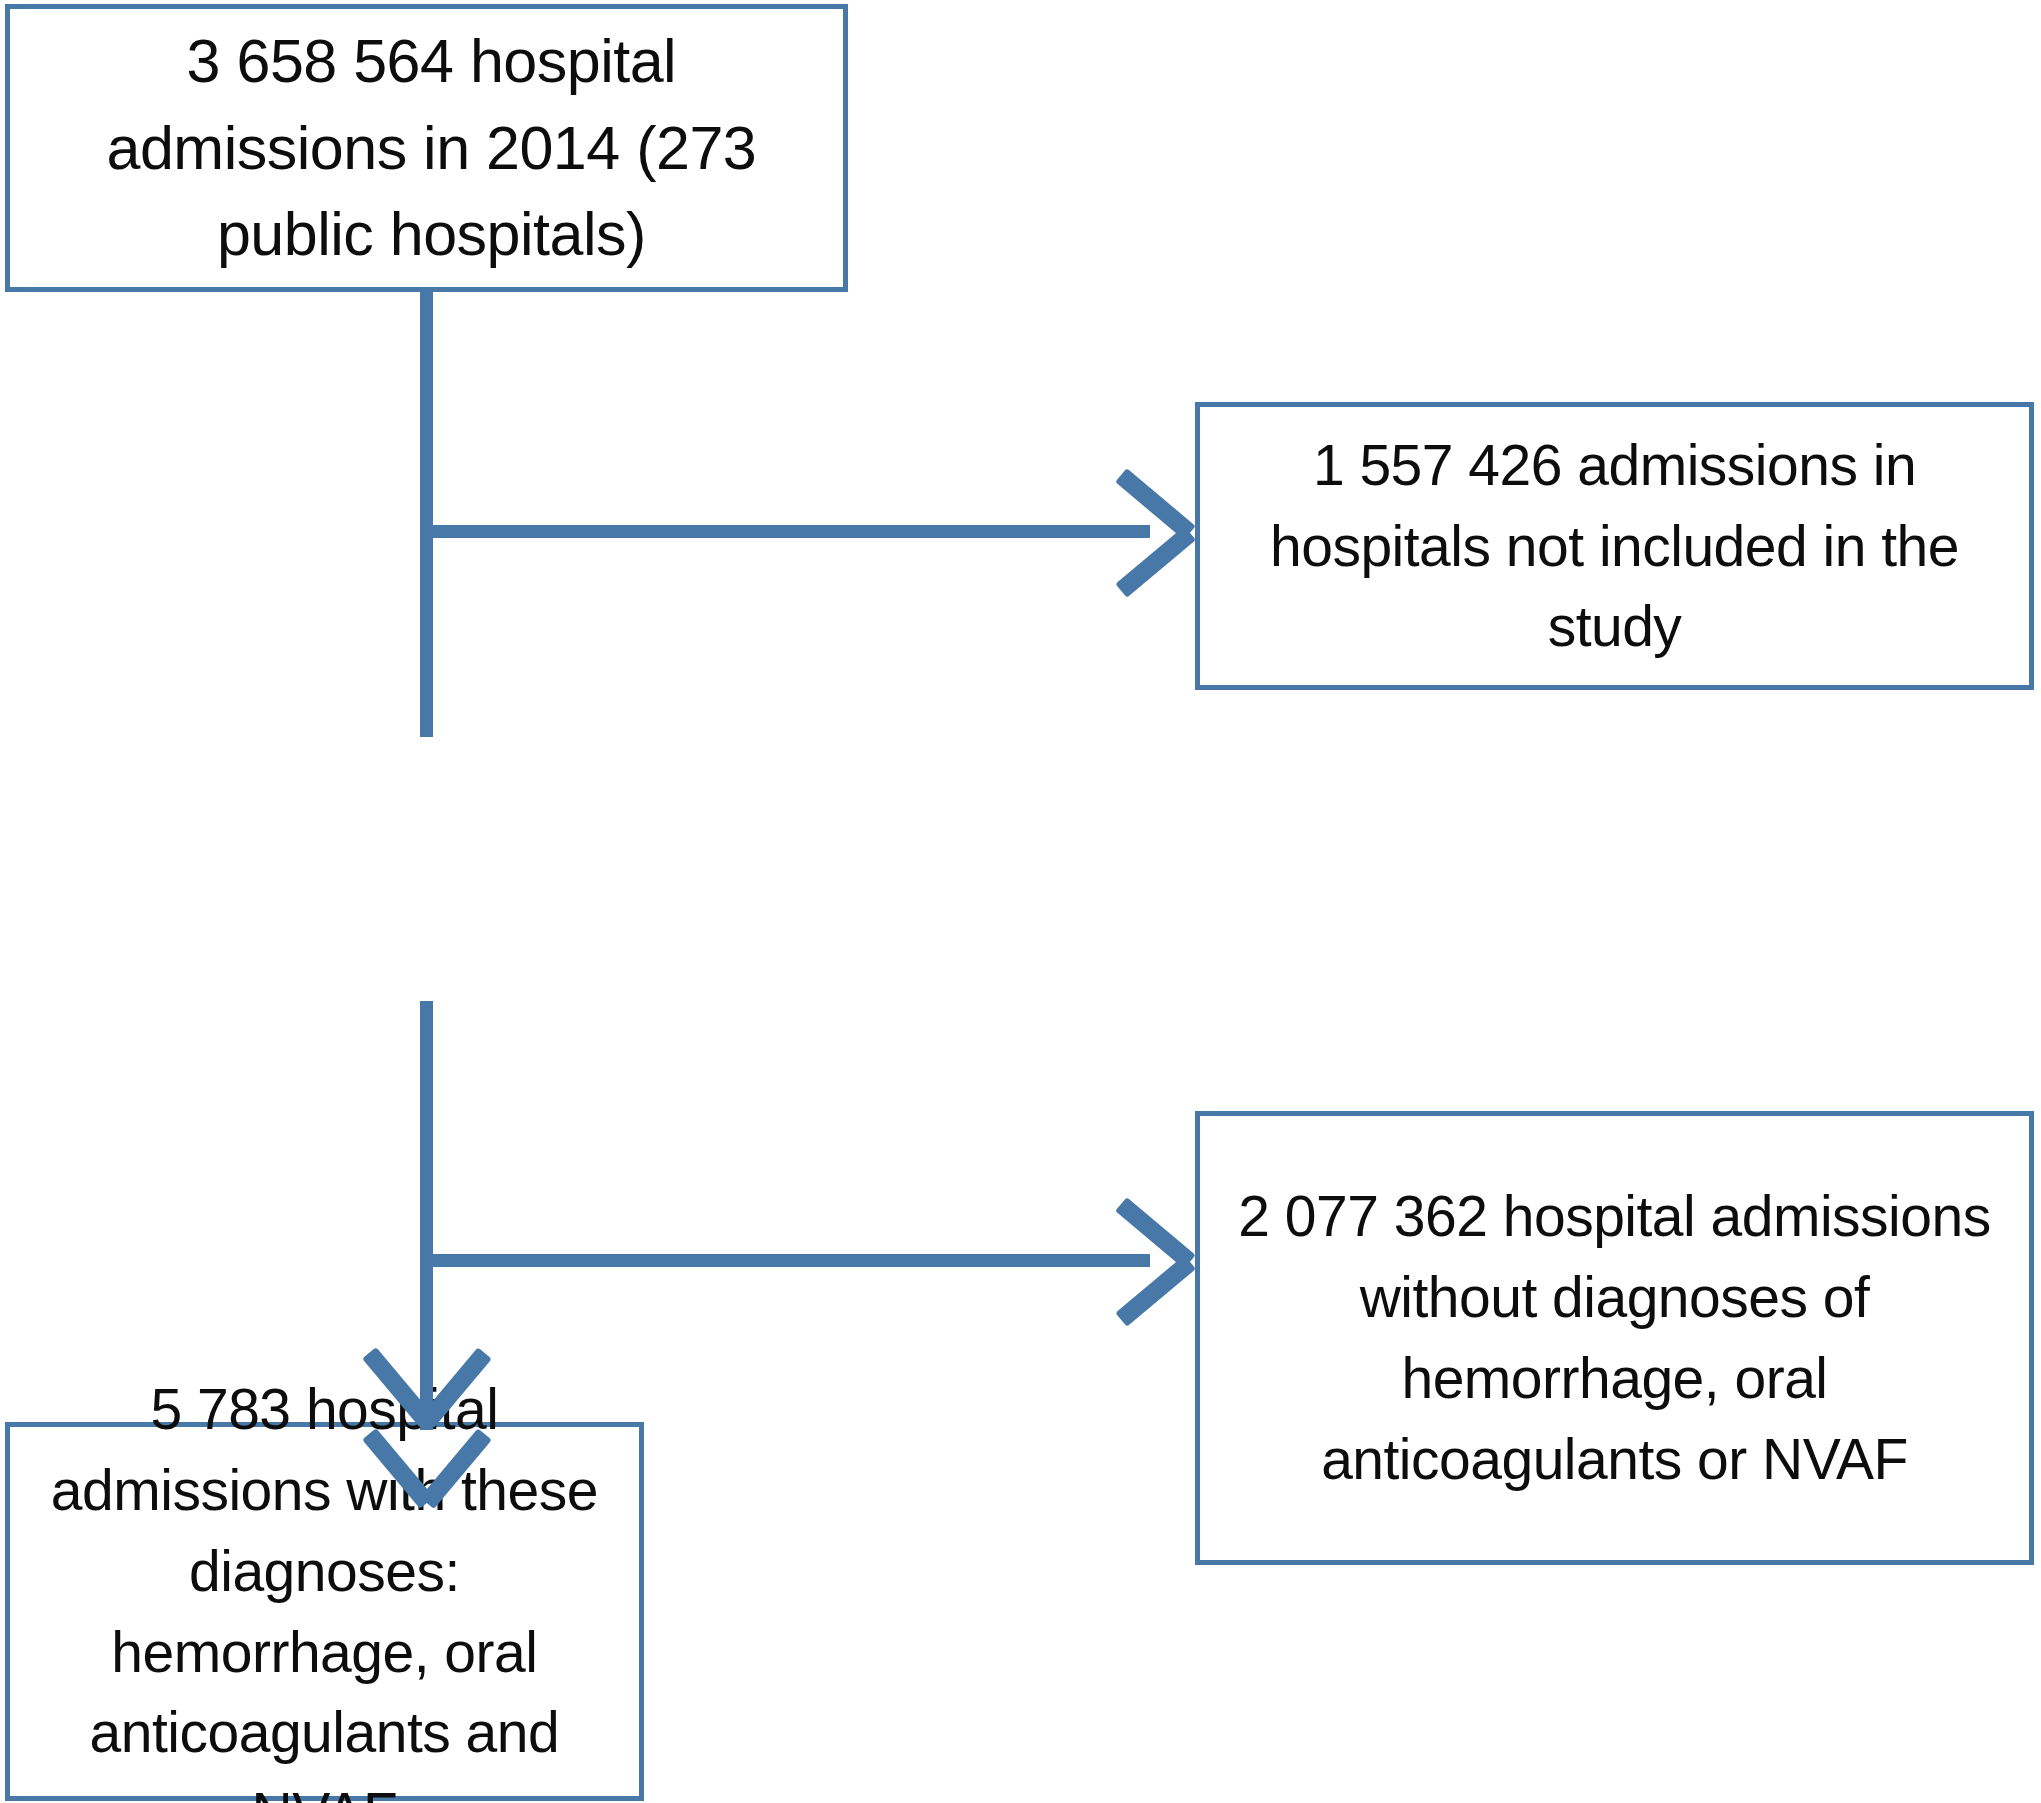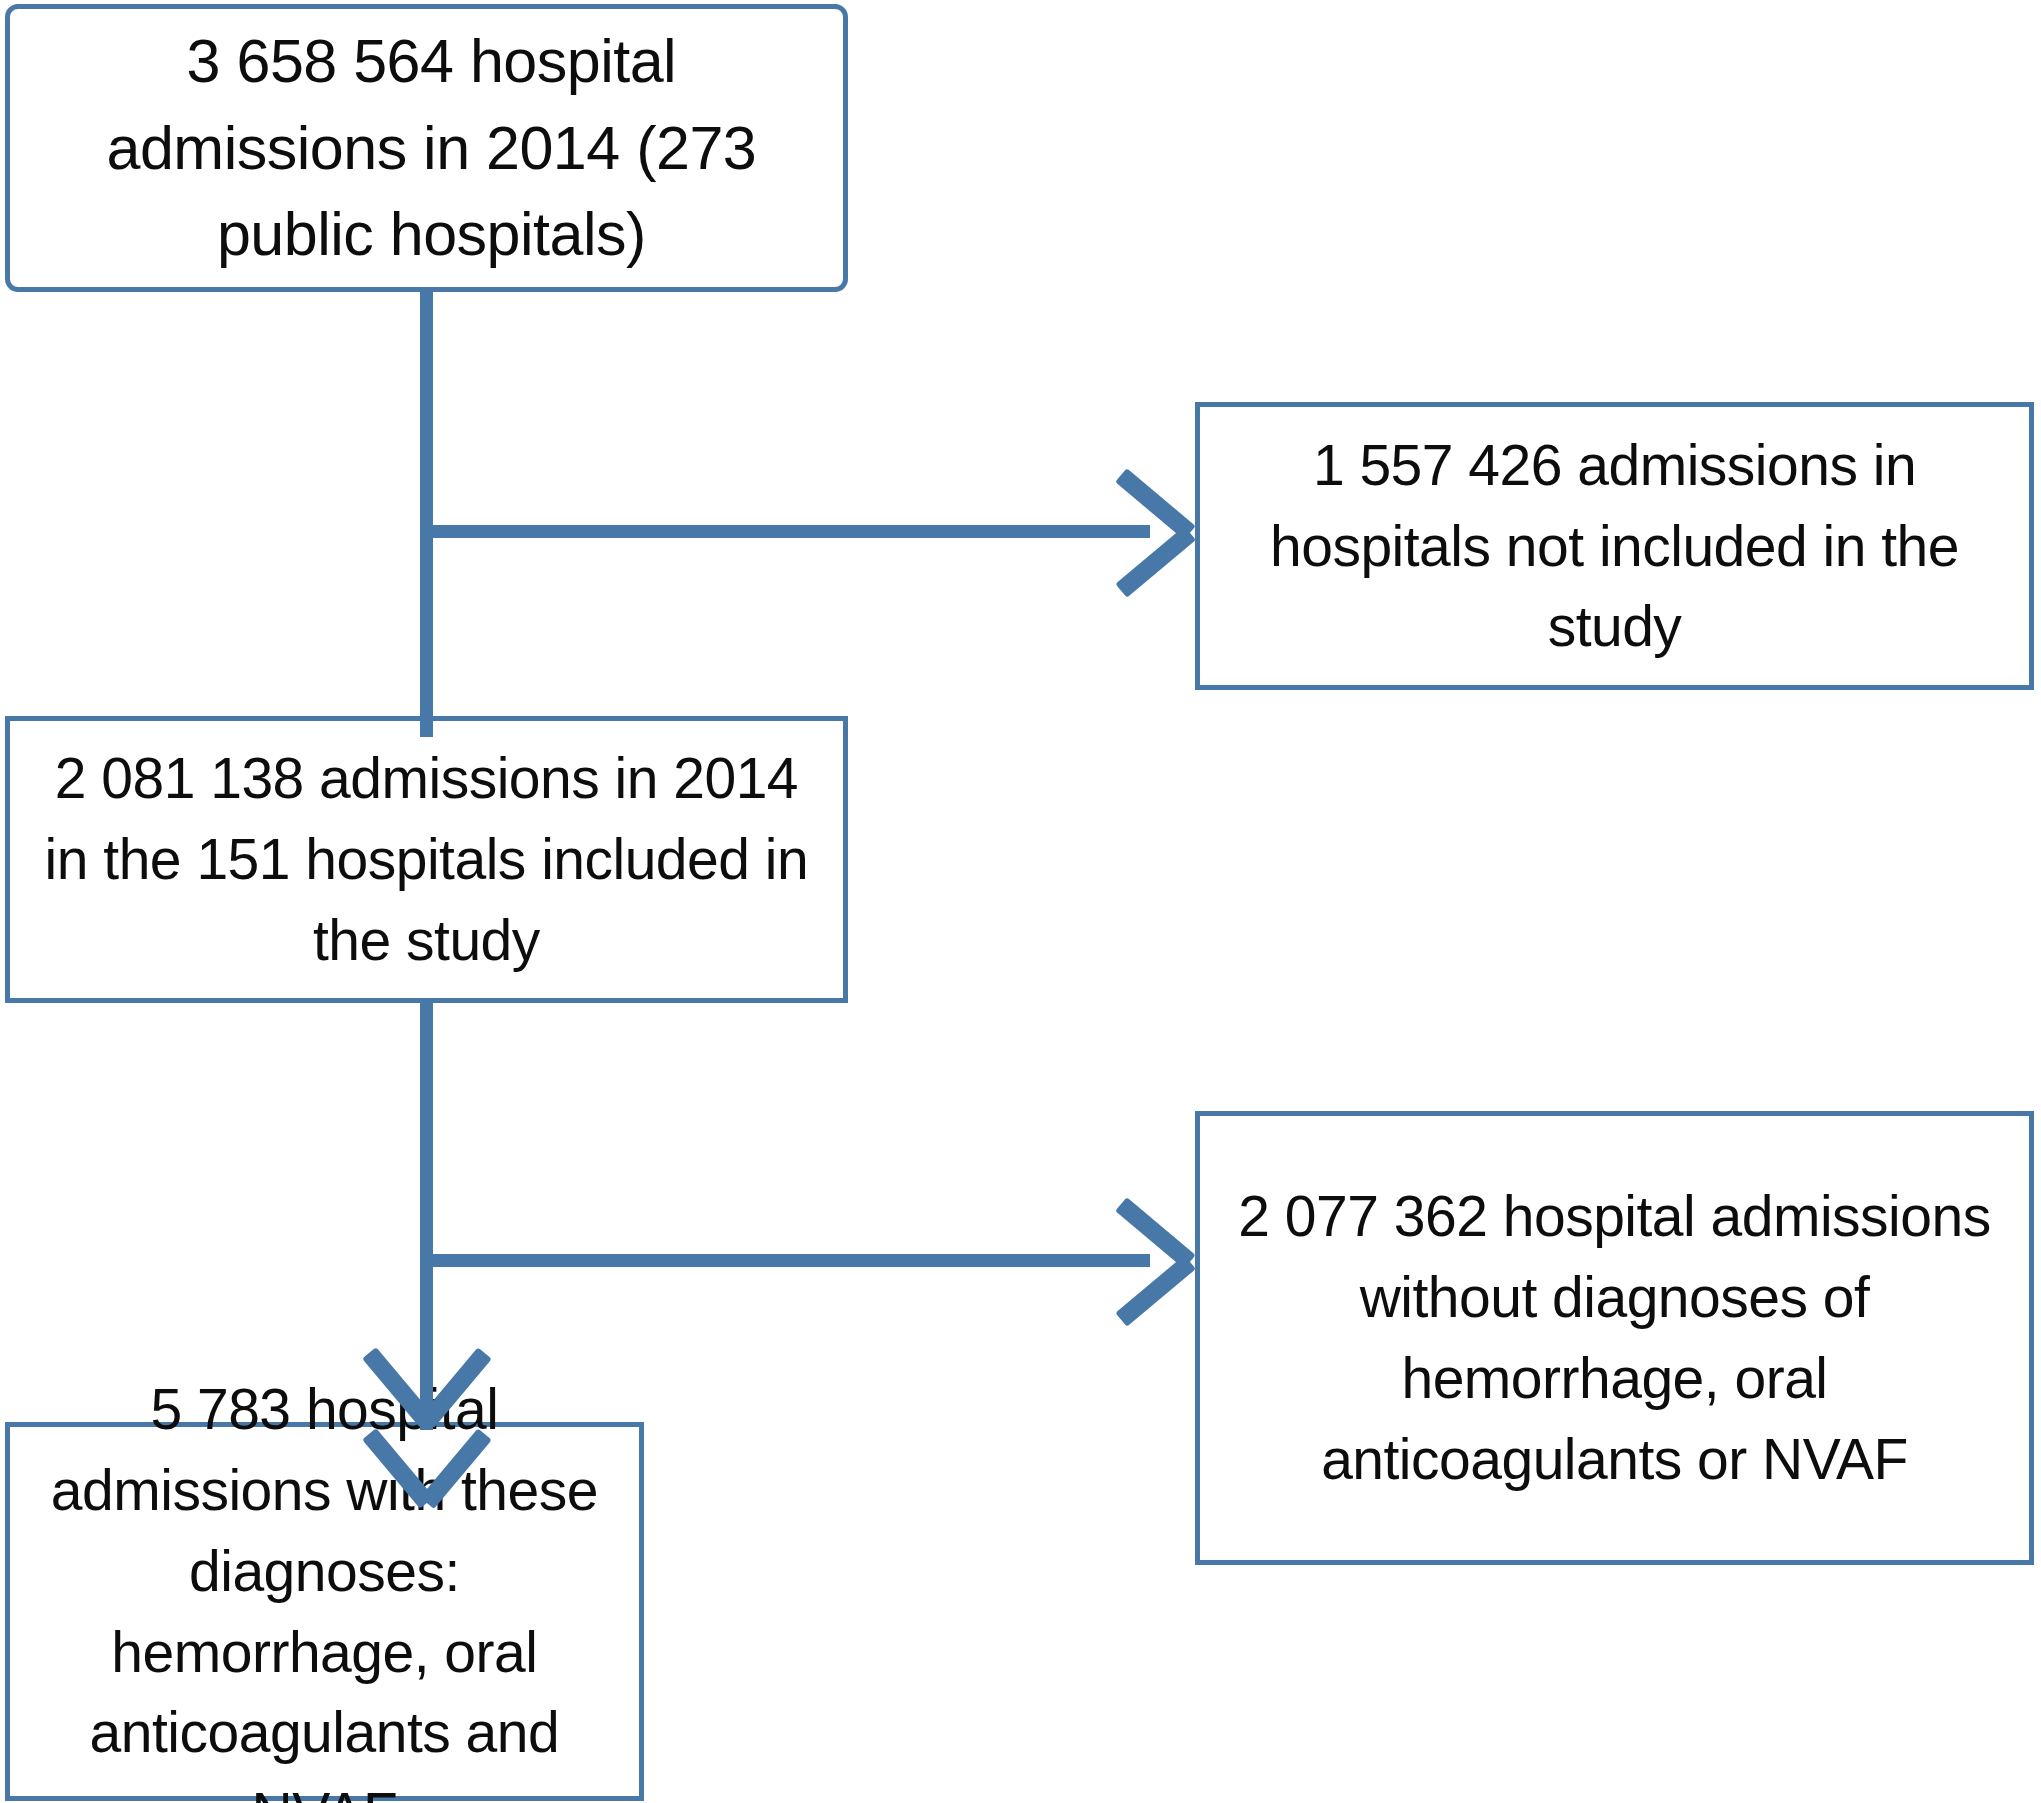--- a/index.html
+++ b/index.html
@@ -35,21 +35,21 @@
     padding: 3.9px 25.5px;
   }
   
   #box-source      { left: 4.9px;    top: 3.9px;    width: 843px; height: 288px; font-size: 61px; }
   #box-excluded-1  { left: 1195px; top: 402px;  width: 839px; height: 288px; font-size: 57px; }
   #box-included    { left: 4.9px;    top: 716px;  width: 843px; height: 287px; font-size: 57px; }
   #box-excluded-2  { left: 1195px; top: 1111px; width: 839px; height: 454px; font-size: 57px; }
   #box-final       { left: 4.9px;    top: 1422px; width: 639px; height: 379px; font-size: 57px; }
 
   #box-final { padding: 3.9px 13.7px; }
-  #box-source { padding-left: 69px; padding-right: 59px; border-radius: 13px; }
+  #box-source { padding-left: 69px; padding-right: 59px; }
 
   
   .conn {
     position: absolute;
     background: #4878a8;
   }
   .v-line { width: 12.7px; }
   .h-line { height: 12.7px; }
 
   #spine-1   { left: 420px; top: 288px;  height: 261px; }
@@ -99,21 +99,20 @@
 </style>
 </head>
 <body>
 
 <div id="flow-canvas">
 
   <div class="flow-box" id="box-source">3 658 564  hospital admissions in 2014 (273 public hospitals)</div>
 
   <div class="flow-box" id="box-excluded-1">1 557 426 admissions in hospitals not included in the study</div>
 
-  <div class="flow-box" id="box-included">2 081 138 admissions in 2014 in the 151 hospitals included in the study</div>
 
   <div class="flow-box" id="box-excluded-2">2 077 362 hospital admissions without diagnoses of hemorrhage, oral anticoagulants or NVAF</div>
 
   <div class="flow-box" id="box-final">5 783 hospital admissions with these diagnoses: hemorrhage, oral anticoagulants and NVAF</div>
 
   <div class="conn v-line" id="spine-1"></div>
   <div class="conn v-line" id="spine-2"></div>
   <div class="conn v-line" id="spine-3"></div>
   <div class="conn v-line" id="spine-4"></div>
 

